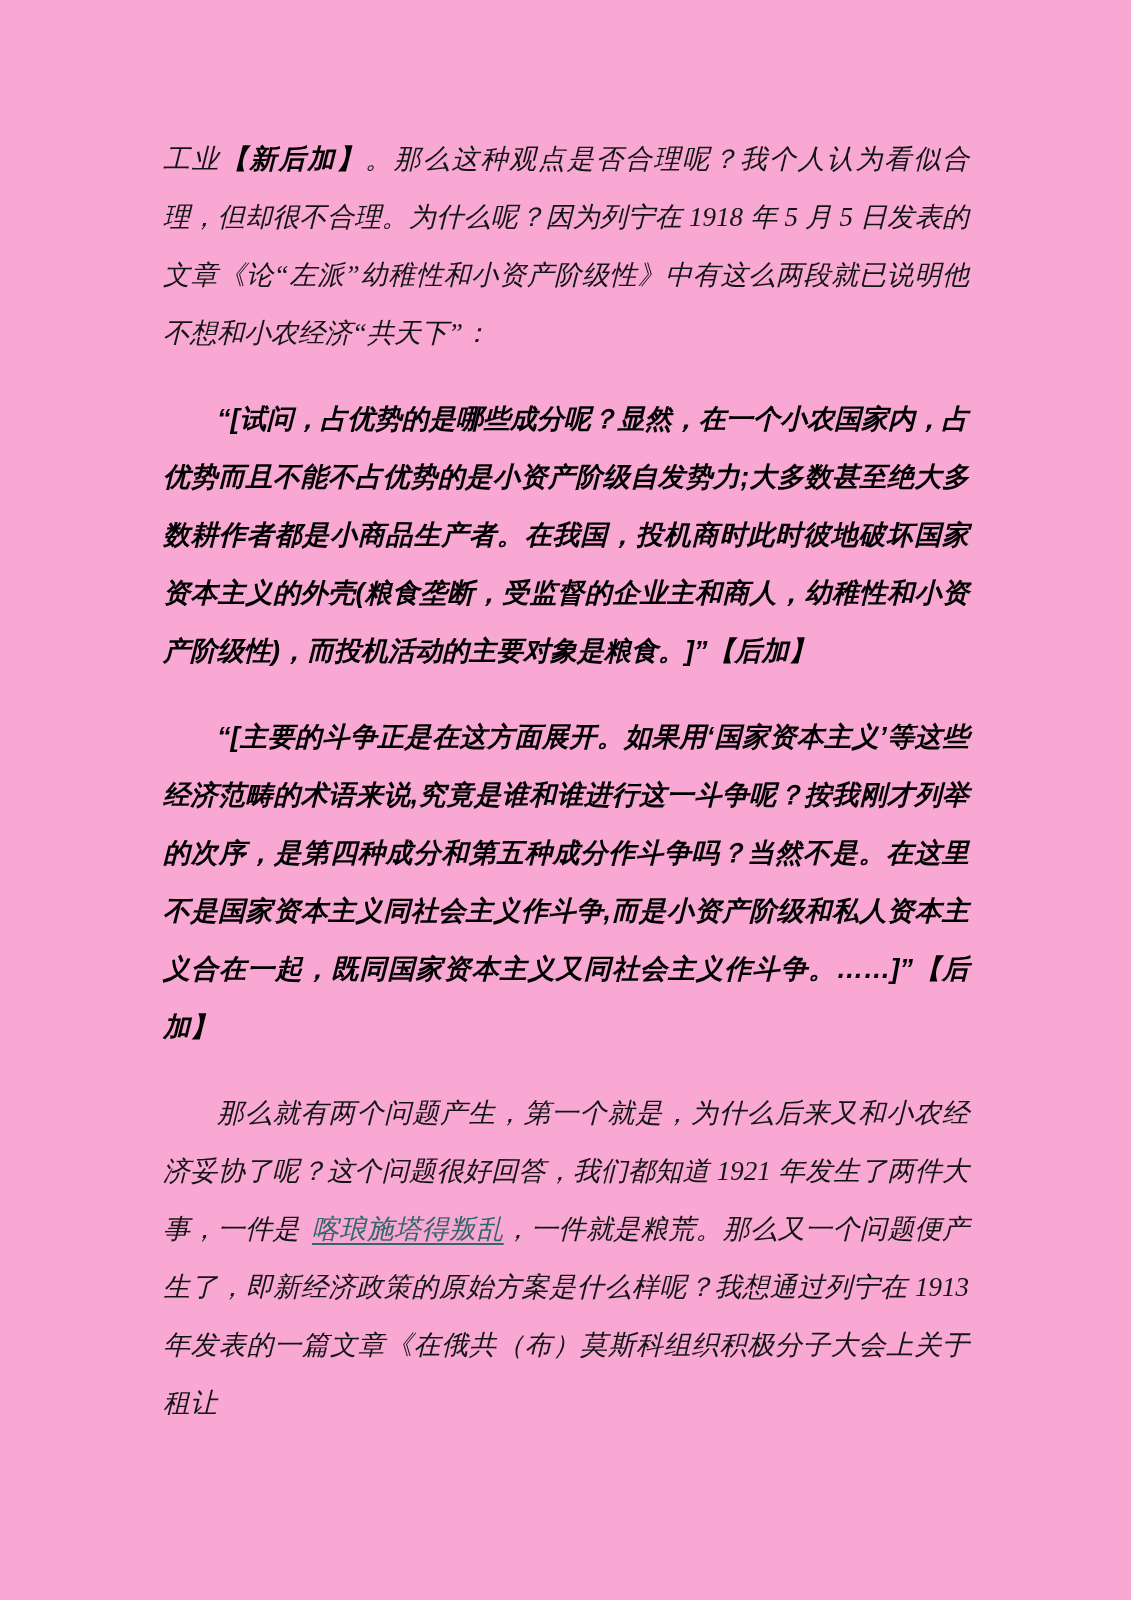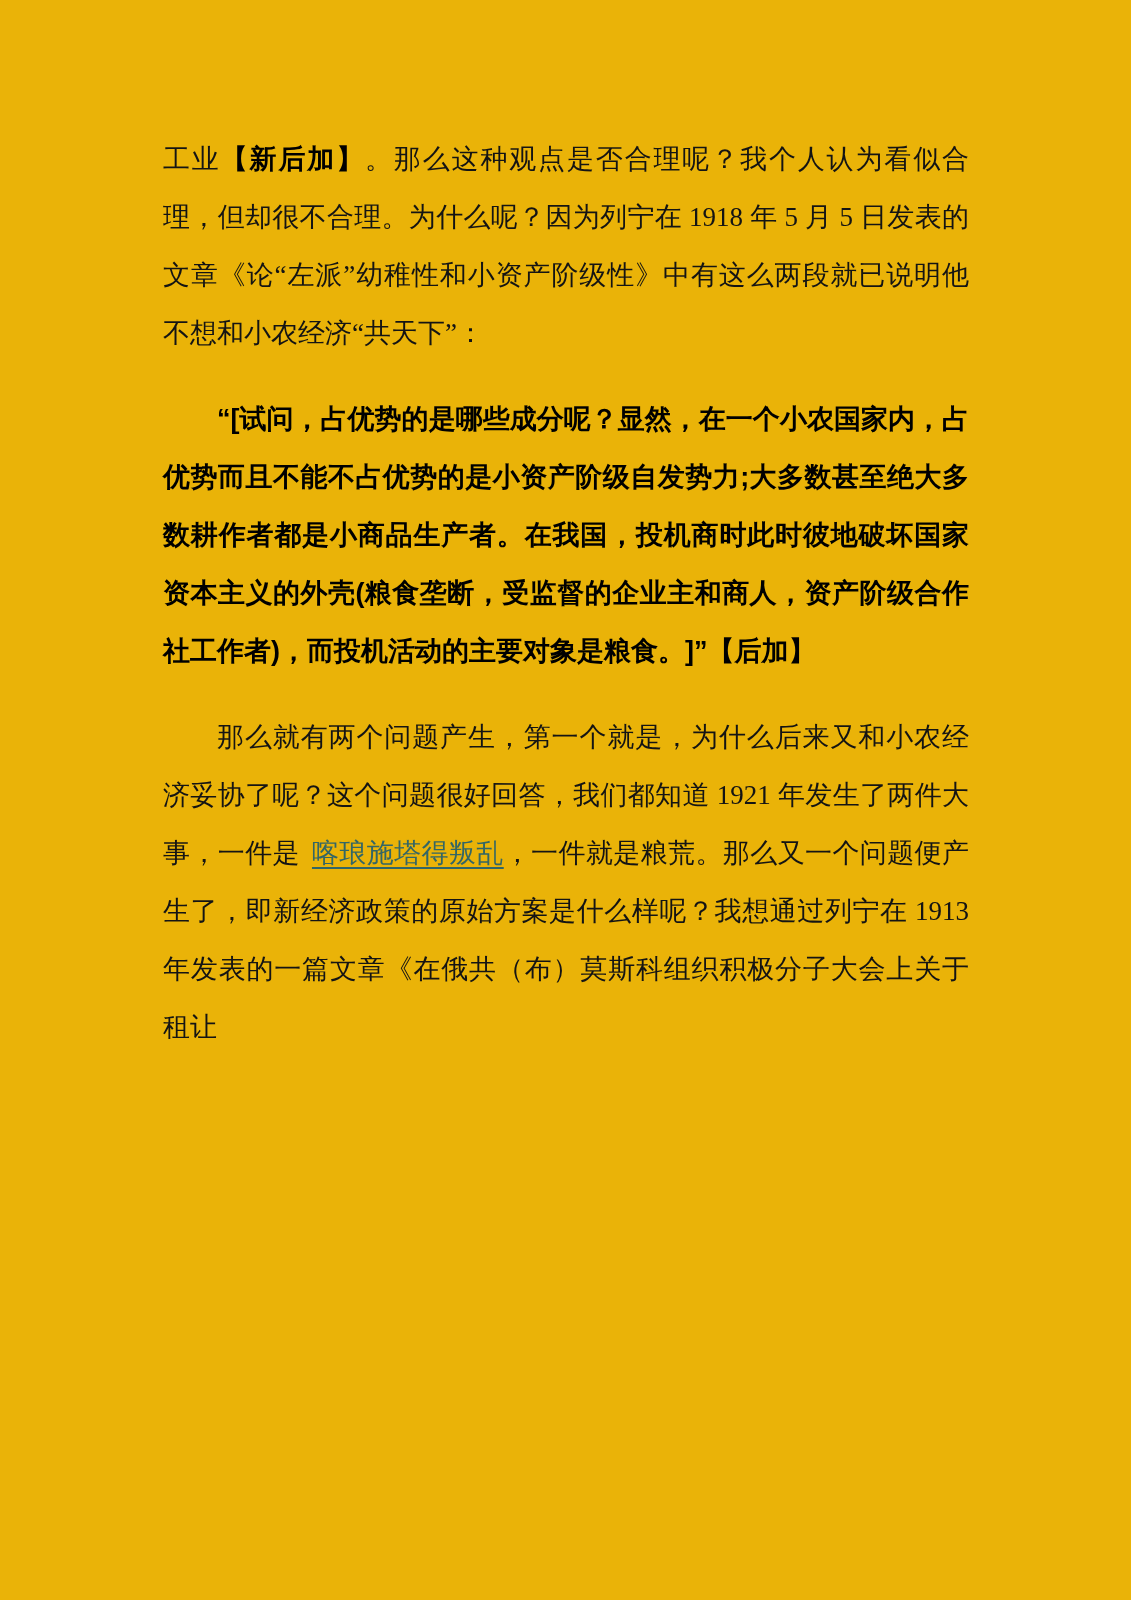--- a/index.html
+++ b/index.html
@@ -4,22 +4,23 @@
 <style>
   html, body {
     margin: 0;
     padding: 0;
     background: #ffffff;
   }
   .page {
     position: relative;
     width: 1131px;
     height: 1600px;
-    background: #eab308;
+    background: #f9a8d4;
     overflow: hidden;
+    font-style: italic;
   }
   .textblock {
     position: absolute;
     left: 163px;
     top: 130px;
     width: 806px;
   }
   .para {
     margin: 0 0 28px 0;
     font-size: 27px;
@@ -56,21 +57,22 @@
 </head>
 <body>
 
 <div class="page">
   <div class="textblock">
 
     <p class="para regular">
       <span>工业</span><span class="bold-run">【新后加】</span><span>。那么这种观点是否合理呢？我个人认为看似合理，但却很不合理。为什么呢？因为列宁在 1918 年 5 月 5 日发表的文章《论“左派”幼稚性和小资产阶级性》中有这么两段就已说明他不想和小农经济“共天下”：</span>
     </p>
 
-    <p class="para quote">“[试问，占优势的是哪些成分呢？显然，在一个小农国家内，占优势而且不能不占优势的是小资产阶级自发势力;大多数甚至绝大多数耕作者都是小商品生产者。在我国，投机商时此时彼地破坏国家资本主义的外壳(粮食垄断，受监督的企业主和商人，资产阶级合作社工作者)，而投机活动的主要对象是粮食。]”【后加】</p>
+    <p class="para quote">“[试问，占优势的是哪些成分呢？显然，在一个小农国家内，占优势而且不能不占优势的是小资产阶级自发势力;大多数甚至绝大多数耕作者都是小商品生产者。在我国，投机商时此时彼地破坏国家资本主义的外壳(粮食垄断，受监督的企业主和商人，幼稚性和小资产阶级性)，而投机活动的主要对象是粮食。]”【后加】</p>
 
+    <p class="para quote">“[主要的斗争正是在这方面展开。如果用‘国家资本主义’等这些经济范畴的术语来说,究竟是谁和谁进行这一斗争呢？按我刚才列举的次序，是第四种成分和第五种成分作斗争吗？当然不是。在这里不是国家资本主义同社会主义作斗争,而是小资产阶级和私人资本主义合在一起，既同国家资本主义又同社会主义作斗争。……]”【后加】</p>
 
     <p class="para regular indent">
       <span>那么就有两个问题产生，第一个就是，为什么后来又和小农经济妥协了呢？这个问题很好回答，我们都知道 1921 年发生了两件大事，一件是</span><a class="doc-link">喀琅施塔得叛乱</a><span>，一件就是粮荒。那么又一个问题便产生了，即新经济政策的原始方案是什么样呢？我想通过列宁在 1913 年发表的一篇文章《在俄共（布）莫斯科组织积极分子大会上关于租让</span>
     </p>
 
   </div>
 </div>
 
 </body></html>

